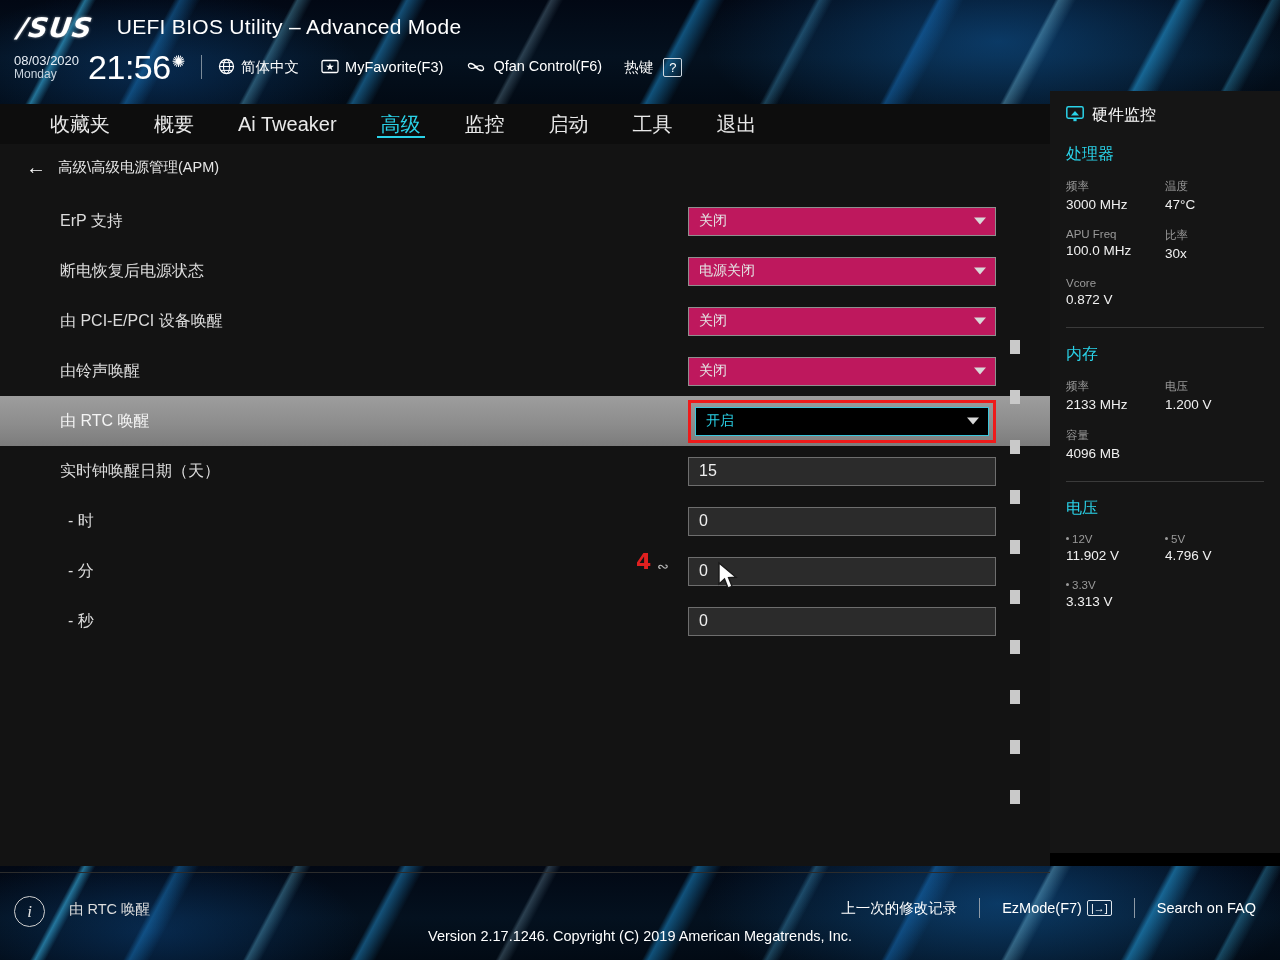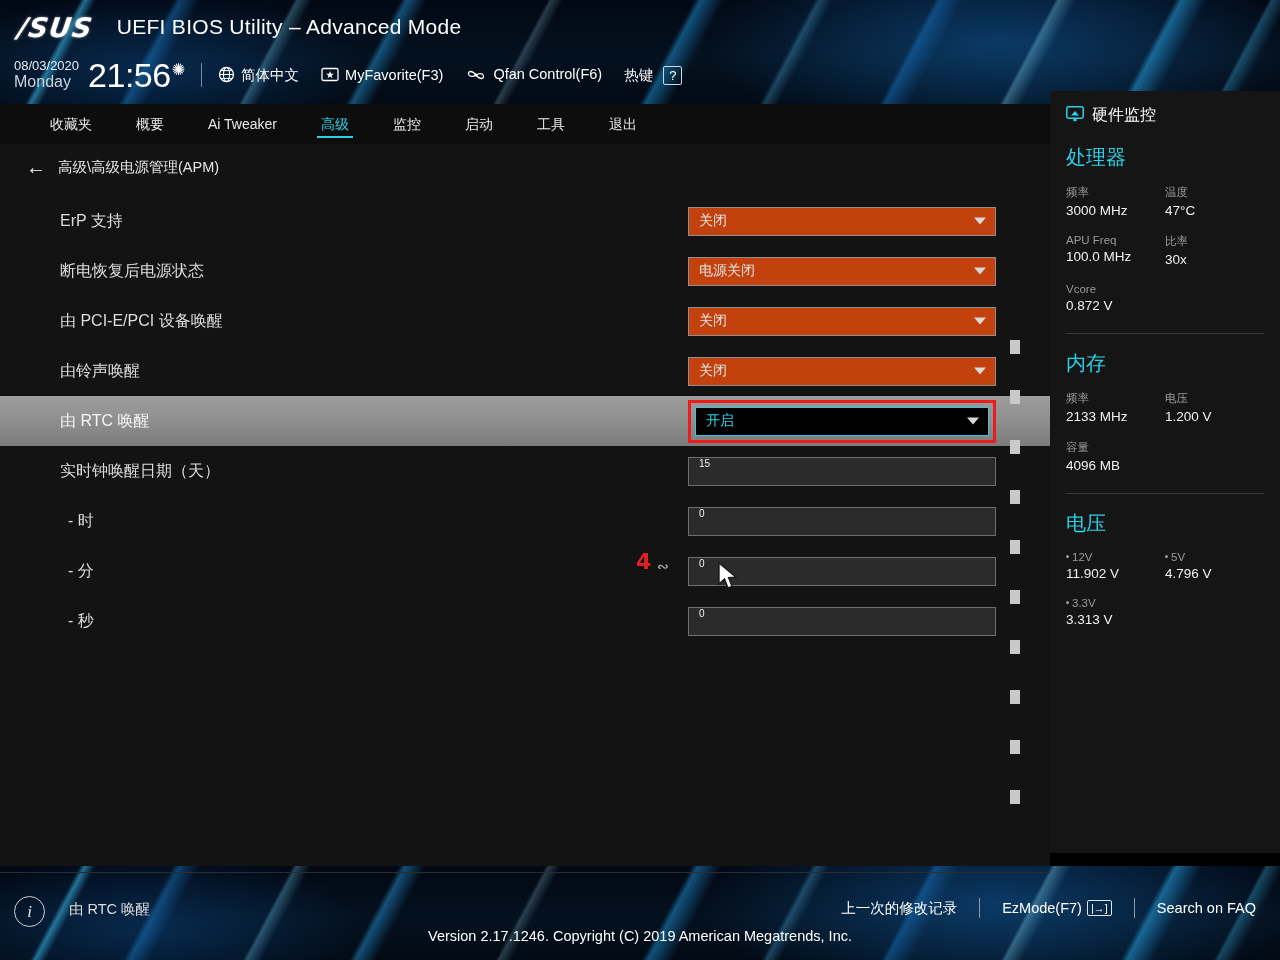--- a/index.html
+++ b/index.html
@@ -36,64 +36,64 @@
 
   
   .hdr-top { position: absolute; left: 0; top: 0; width: 1280px; height: 54px; display: flex; align-items: center; }
   .asus-logo {
     margin-left: 18px; font-size: 27px; font-weight: bold; color: #ffffff;
     font-style: italic; letter-spacing: 1px; font-family: "DejaVu Sans", sans-serif;
     transform: skewX(-8deg); text-shadow: 0 0 3px rgba(255,255,255,0.5);
   }
   .app-title { margin-left: 24px; font-size: 21px; color: #ffffff; letter-spacing: 0.3px; }
 
-  .hdr-bar { position: absolute; left: 0; top: 50px; width: 1280px; height: 50px; display: flex; align-items: center; }
+  .hdr-bar { position: absolute; left: 0; top: 42px; width: 1280px; height: 50px; display: flex; align-items: center; }
   .dt-block { margin-left: 14px; display: flex; align-items: center; }
   .dt-two { display: flex; flex-direction: column; line-height: 1.08; }
   .dt-date { font-size: 13px; color: #e8eef5; }
-  .dt-day  { font-size: 16px; color: #c9d4de; }
+  .dt-day  { font-size: 12px; color: #c9d4de; }
   .clock { margin-left: 9px; font-size: 34px; color: #ffffff; font-weight: 500; letter-spacing: -0.5px; }
   .gear-ic { margin-left: 1px; margin-top: -12px; font-size: 16px; color: #ffffff; }
   .vdiv { width: 1px; height: 24px; background: #7b8b99; margin: 0 16px; }
   .hdr-item { display: flex; align-items: flex-start; gap: 6px; font-size: 14.5px; color: #ffffff; margin-right: 22px; }
   .hdr-item .ic { display: inline-flex; align-items: center; justify-content: center; color: #ffffff; }
   .hotkey-box { display: inline-block; border: 1.6px solid #cfd8e0; border-radius: 2px; padding: 0 5px; font-size: 13px; line-height: 17px; color: #fff; margin-left: 4px; }
 
   
   .navbar { position: absolute; left: 0; top: 104px; width: 1050px; height: 40px; background: #0d0d0d; display: flex; align-items: center; }
-  .tab { font-size: 14px; color: #e9e9e9; padding: 0 4px; margin: 0 18px; position: relative; height: 40px; line-height: 40px; white-space: nowrap; }
+  .tab { font-size: 20px; color: #e9e9e9; padding: 0 4px; margin: 0 18px; position: relative; height: 40px; line-height: 40px; white-space: nowrap; }
   .tab:first-child { margin-left: 46px; }
   .tab.active { color: #2ad2e8; }
   .tab.active::after { content: ""; position: absolute; left: 0; right: 0; bottom: 6px; height: 2px; background: #2ad2e8; }
 
   
   .main { position: absolute; left: 0; top: 144px; width: 1050px; height: 722px; background: #131313; }
   .crumb { display: flex; align-items: center; gap: 12px; height: 46px; padding-left: 26px; font-size: 14.5px; color: #e6e6e6; }
   .crumb .back { font-size: 20px; color: #ffffff; line-height: 1; }
 
   .rows { position: relative; padding-top: 6px; }
   .row { position: relative; height: 50px; display: flex; align-items: center; }
   .row.selected { background: linear-gradient(180deg,#9d9d9d 0%, #8d8d8d 55%, #7c7c7c 100%); }
   .row .lbl { width: 620px; padding-left: 60px; font-size: 16px; color: #dcdcdc; white-space: nowrap; }
   .row.sub .lbl { padding-left: 68px; }
   .row.selected .lbl { color: #f4f4f4; }
 
   .ctrl { position: absolute; left: 688px; width: 308px; }
   .ddl {
-    position: relative; height: 29px; background: #c2410c;
+    position: relative; height: 29px; background: #be185d;
     border: 1px solid #8f8f8f; display: flex; align-items: center;
     padding: 0 26px 0 10px; font-size: 14px; color: #e4e4e4;
   }
   .ddl .caret { position: absolute; right: 9px; top: 50%; transform: translateY(-50%);
     width: 0; height: 0; border-left: 6px solid transparent; border-right: 6px solid transparent; border-top: 7px solid #d8d8d8; }
   .ddl.focused { border: 1px solid #39c6dc; color: #2ad2e8; background: #000; }
   .ddl-wrap.hl { padding: 4px; border: 3px solid #ee1b1b; background: transparent; }
   .txtin {
     height: 29px; background: #2b2b2b; border: 1px solid #6e6e6e;
-    display: flex; padding: 0 10px; font-size: 10px; color: #efefef;
+    display: flex; align-items: center; padding: 0 10px; font-size: 16px; color: #efefef;
   }
 
   
   .tickcol { position: absolute; right: 30px; top: 196px; width: 10px; }
   .tick { width: 10px; height: 14px; background: #c9c9c9; margin-bottom: 36px; }
 
   
   .annot-num { position: absolute; left: 636px; top: 405px; font-size: 22px; font-weight: bold; color: #e02020;
     font-family: "DejaVu Sans", sans-serif; }
   .annot-swish { position: absolute; left: 657px; top: 414px; font-size: 14px; color: #bdbdbd; }
@@ -103,21 +103,21 @@
   .helpsep { position: absolute; left: 0; top: 728px; width: 1050px; height: 1px; background: #2c2c2c; }
   .help { position: absolute; left: 0; top: 740px; width: 1050px; height: 60px; display: flex; align-items: flex-start; padding-left: 14px; }
   .info-ic { width: 31px; height: 31px; border: 1.6px solid #cfcfcf; border-radius: 50%; color: #e4e4e4;
     display: flex; align-items: center; justify-content: center; font-size: 17px; font-style: italic;
     font-family: "Liberation Serif", serif; margin-top: 12px; }
   .help-txt { margin-left: 24px; margin-top: 16px; font-size: 14.5px; color: #dddddd; }
 
   
   .side { position: absolute; left: 1050px; top: 91px; width: 230px; height: 762px; background: #151515; padding: 14px 16px 0 16px; }
   .side-title { display: flex; align-items: center; gap: 8px; font-size: 16px; color: #ffffff; margin-bottom: 18px; }
-  .sec-h { font-size: 20px; color: #2ad2e8; margin-bottom: 14px; }
+  .sec-h { font-size: 16px; color: #2ad2e8; margin-bottom: 14px; }
   .kv-grid { display: flex; flex-wrap: wrap; }
   .kv { width: 50%; margin-bottom: 16px; }
   .kv.full { width: 100%; }
   .kv .k { font-size: 11.5px; color: #9a9a9a; margin-bottom: 3px; }
   .kv .v { font-size: 13.5px; color: #f0f0f0; }
   .side-sep { height: 1px; background: #3a3a3a; margin: 4px 0 16px 0; }
   .dot { display: inline-block; width: 3px; height: 3px; background: #9a9a9a; border-radius: 50%; vertical-align: middle; margin-right: 3px; margin-bottom: 2px; }
 
   
   .foot-links { position: absolute; left: 0; top: 890px; width: 1280px; height: 36px; display: flex; align-items: center; justify-content: flex-end; padding-right: 24px; }

